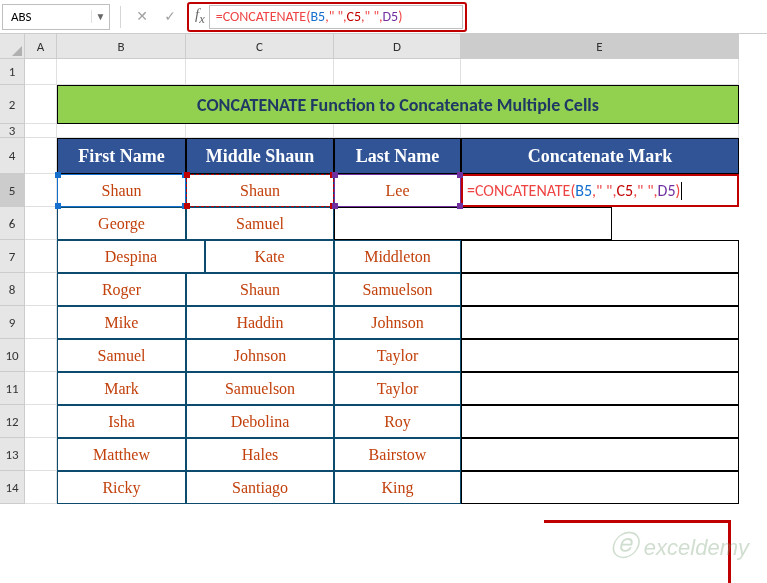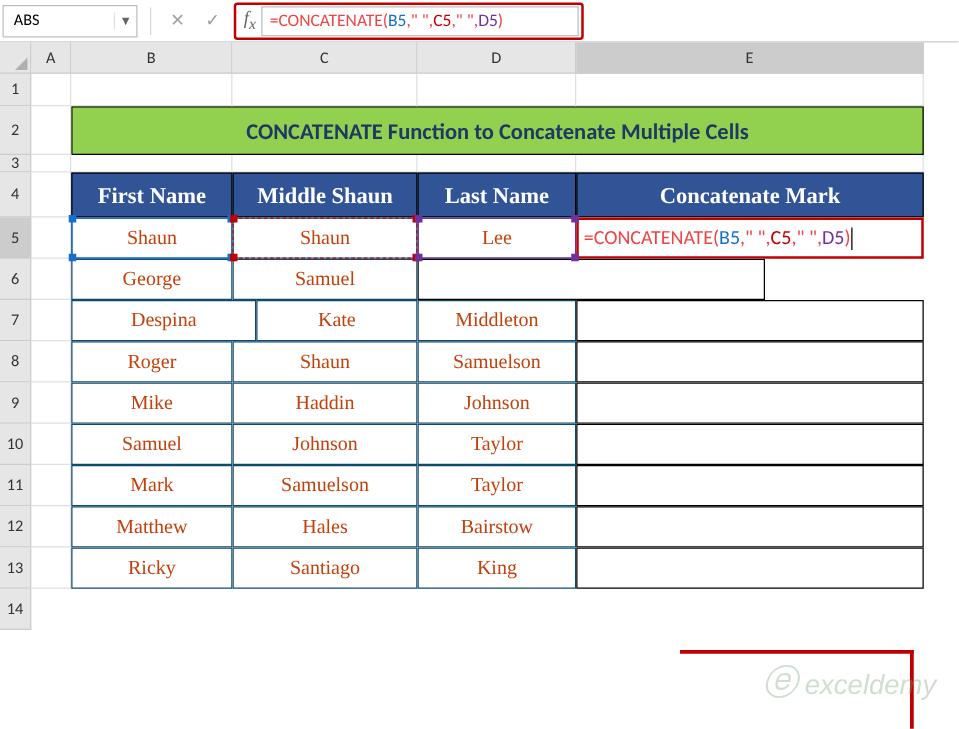--- a/index.html
+++ b/index.html
@@ -207,20 +207,27 @@
         </div>
       <div class="grow">
           <div class="cell cA" style="height:33px"></div>
           <div class="cell cB data-cell">Mark</div>
           <div class="cell cC data-cell">Samuelson</div>
           <div class="cell cD data-cell">Taylor</div>
           <div class="cell cE e-data"></div>
         </div>
       <div class="grow">
           <div class="cell cA" style="height:33px"></div>
+          <div class="cell cB data-cell">Isha</div>
+          <div class="cell cC data-cell">Debolina</div>
+          <div class="cell cD data-cell">Roy</div>
+          <div class="cell cE e-data"></div>
+        </div>
+      <div class="grow">
+          <div class="cell cA" style="height:33px"></div>
           <div class="cell cB data-cell">Matthew</div>
           <div class="cell cC data-cell">Hales</div>
           <div class="cell cD data-cell">Bairstow</div>
           <div class="cell cE e-data"></div>
         </div>
       <div class="grow">
           <div class="cell cA" style="height:33px"></div>
           <div class="cell cB data-cell">Ricky</div>
           <div class="cell cC data-cell">Santiago</div>
           <div class="cell cD data-cell">King</div>

